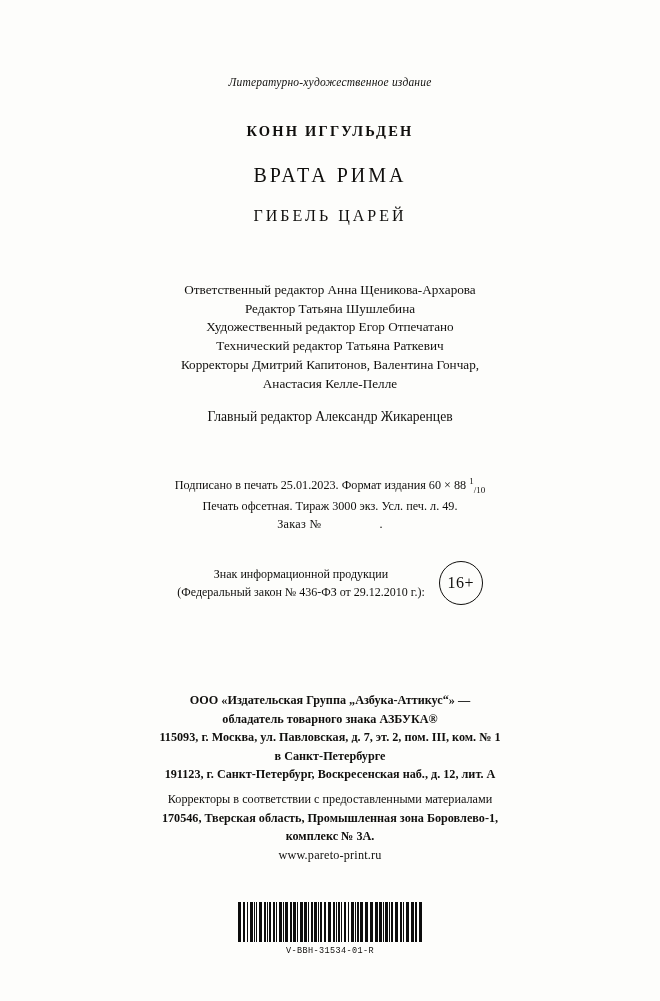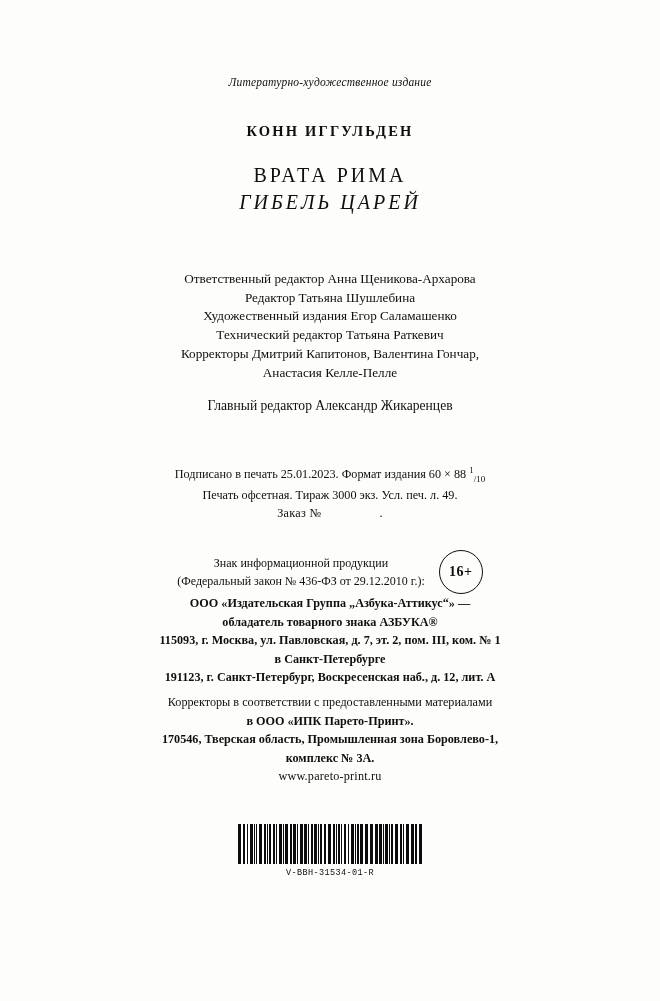--- a/index.html
+++ b/index.html
@@ -42,25 +42,24 @@
     text-transform: uppercase;
     font-weight: bold;
   }
   .title-main {
     margin-top: 24px;
     font-size: 20px;
     letter-spacing: 3px;
     text-transform: uppercase;
   }
   .title-sub {
-    margin-top: 4px;
-    font-size: 20px;
+    margin-top: 20px;
+    font-size: 16px;
     letter-spacing: 3px;
     text-transform: uppercase;
-    font-style: italic;
   }
 
   .credits {
     margin-top: 56px;
     font-size: 13.2px;
     line-height: 1.42;
   }
   .credits .line { white-space: nowrap; }
   .credits .chief {
     margin-top: 14px;
@@ -99,26 +98,27 @@
     text-align: center;
   }
   .age-badge {
     width: 42px;
     height: 42px;
     border: 1.6px solid #100f0d;
     border-radius: 50%;
     display: flex;
     align-items: center;
     justify-content: center;
-    font-size: 14px;
-    font-weight: bold;
+    font-size: 16px;
+    font-weight: normal;
     letter-spacing: 0.5px;
   }
 
   .publisher {
+    margin-top: 86px;
     font-size: 12.2px;
     line-height: 1.52;
   }
   .publisher .b { font-weight: bold; }
   .publisher .gap { margin-top: 6px; }
   .site { letter-spacing: 0.2px; }
 
   .barcode-wrap {
     margin-top: 38px;
     display: flex;
@@ -151,21 +151,21 @@
   <div class="imprint-kind center">Литературно-художественное издание</div>
 
   <div class="author center">Конн Иггульден</div>
 
   <div class="title-main center">Врата Рима</div>
   <div class="title-sub center">Гибель царей</div>
 
   <div class="credits center">
     <div class="line">Ответственный редактор Анна Щеникова-Архарова</div>
     <div class="line">Редактор Татьяна Шушлебина</div>
-    <div class="line">Художественный издания Егор Саламашенко</div>
+    <div class="line">Художественный редактор Егор Отпечатано</div>
     <div class="line">Технический редактор Татьяна Раткевич</div>
     <div class="line">Корректоры Дмитрий Капитонов, Валентина Гончар,</div>
     <div class="line">Анастасия Келле-Пелле</div>
     <div class="chief">Главный редактор Александр Жикаренцев</div>
   </div>
 
   <div class="print-info center">
     <div><span>Подписано в печать 25.01.2023. Формат издания 60 × 88 </span><span class="frac">1</span><span class="frac-den">/10</span></div>
     <div>Печать офсетная. Тираж 3000 экз. Усл. печ. л. 49.</div>
     <div class="order-line"><span>Заказ №</span><span class="dot">.</span></div>
@@ -179,21 +179,20 @@
     <div class="age-badge">16+</div>
   </div>
 
   <div class="publisher center">
     <div class="b">ООО «Издательская Группа „Азбука-Аттикус“» —</div>
     <div class="b">обладатель товарного знака АЗБУКА®</div>
     <div class="b">115093, г. Москва, ул. Павловская, д. 7, эт. 2, пом. III, ком. № 1</div>
     <div class="b">в Санкт-Петербурге</div>
     <div class="b">191123, г. Санкт-Петербург, Воскресенская наб., д. 12, лит. А</div>
     <div class="gap">Корректоры в соответствии с предоставленными материалами</div>
-    <div class="b">в ООО «ИПК Парето-Принт».</div>
     <div class="b">170546, Тверская область, Промышленная зона Боровлево-1,</div>
     <div class="b">комплекс № 3А.</div>
     <div class="site">www.pareto-print.ru</div>
   </div>
 
   <div class="barcode-wrap">
     <div class="barcode" id="barcode">
         <i style="width: 3px; margin-right: 2px;"></i>
         <i style="width: 2px; margin-right: 2px;"></i>
         <i style="width: 1px; margin-right: 2px;"></i>

